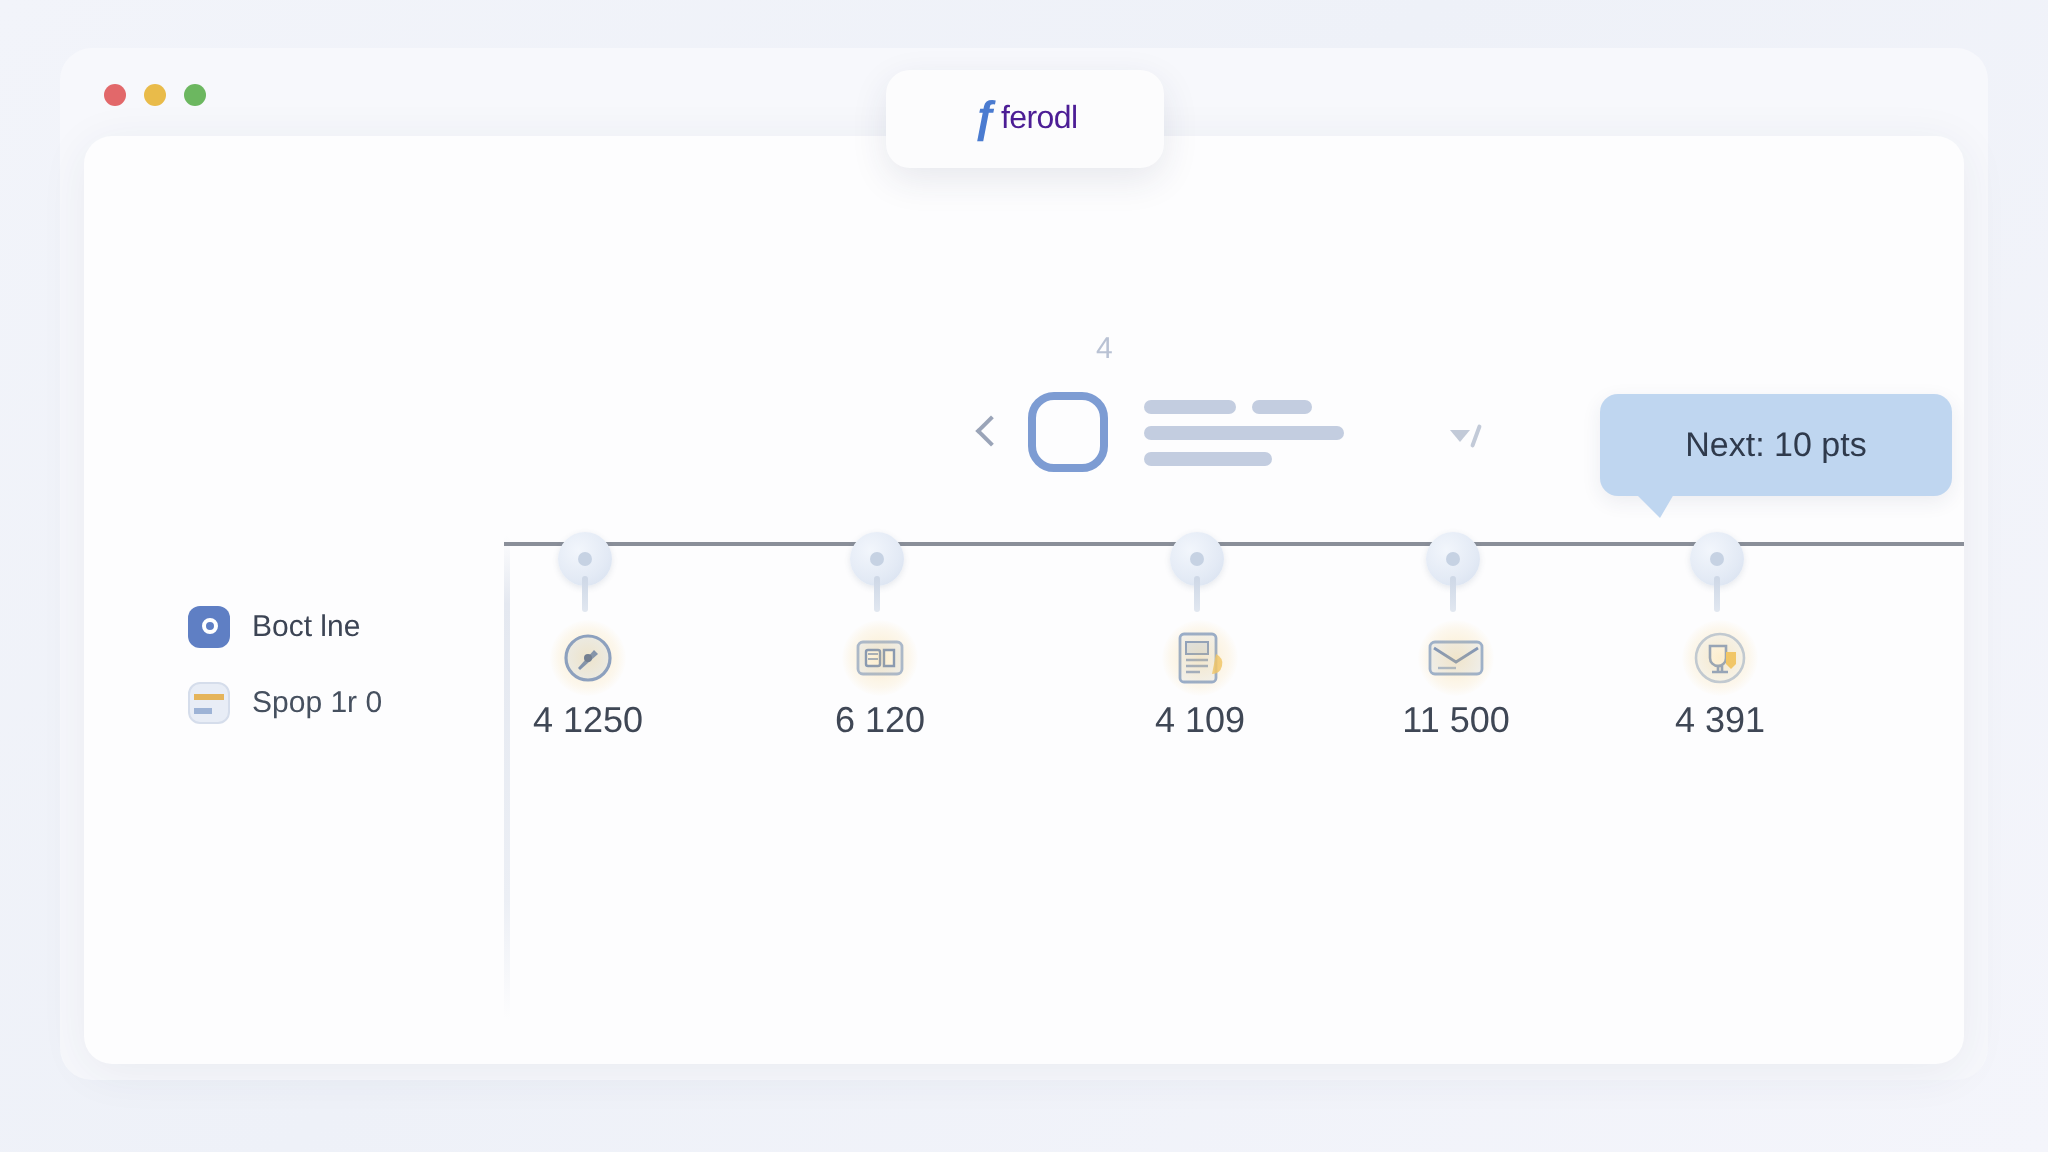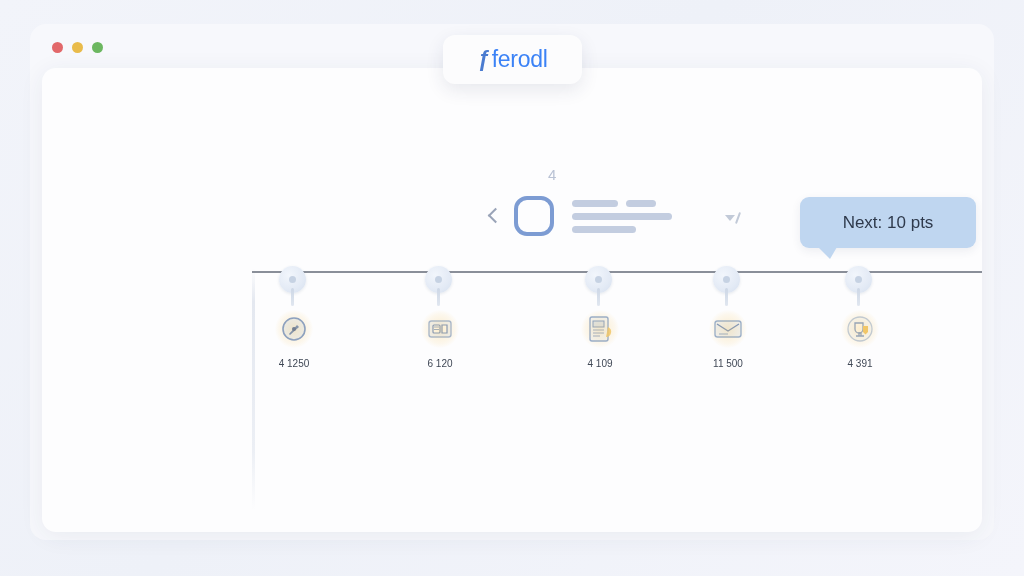--- a/index.html
+++ b/index.html
@@ -79,22 +79,22 @@
   .brand-mark {
     font-size: 22px;
     font-weight: bold;
     font-style: italic;
     color: #4a7bd0;
     line-height: 1;
     position: relative;
     top: -1px;
   }
   .brand-text {
-    font-size: 23px;
-    color: #3b82f6;
+    font-size: 16px;
+    color: #4c1d95;
     letter-spacing: -0.3px;
     line-height: 1;
   }
 
   
   .header-count {
     position: absolute;
     left: 506px;
     top: 98px;
     font-size: 15px;
@@ -346,23 +346,23 @@
     left: 50%; top: 50%;
     transform: translate(-50%, -50%);
     width: 38px; height: 38px;
     border-radius: 50%;
     background: radial-gradient(circle, rgba(245,196,90,0.30) 0%, rgba(245,196,90,0.10) 55%, rgba(245,196,90,0) 72%);
   }
 
   .node-label {
     position: absolute;
     left: 50%;
-    top: 92px;
+    top: 84px;
     transform: translateX(-50%);
-    font-size: 10px;
+    font-size: 18px;
     color: #3f4755;
     white-space: nowrap;
   }
 
   svg { display: block; }
 </style>
 </head>
 <body>
 
 <div id="stage">
@@ -394,20 +394,30 @@
 
       <div class="caret-group">
         <span class="caret-down"></span>
         <span class="slash"></span>
       </div>
 
       <div class="tooltip">
         <span class="tooltip-text">Next: 10 pts</span>
       </div>
 
+      <div class="sidebar">
+        <div class="side-item">
+          <span class="side-ico blue"></span>
+          <span class="side-label">Boct lne</span>
+        </div>
+        <div class="side-item">
+          <span class="side-ico card"></span>
+          <span class="side-label muted">Spop 1r 0</span>
+        </div>
+      </div>
 
       <div class="divider-v"></div>
 
       <div class="timeline">
         <div class="timeline-line"></div>
 
         <div class="node" style="left:42px">
           <div class="pin">
             <span class="pin-head"></span>
             <span class="pin-stem"></span>

